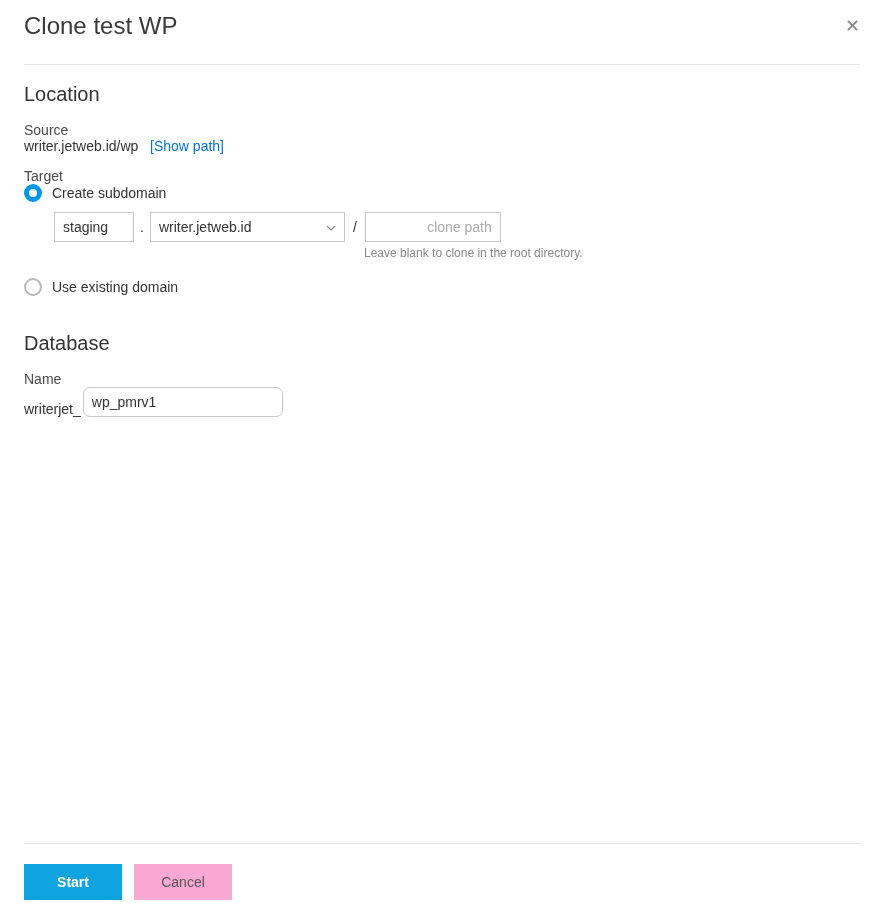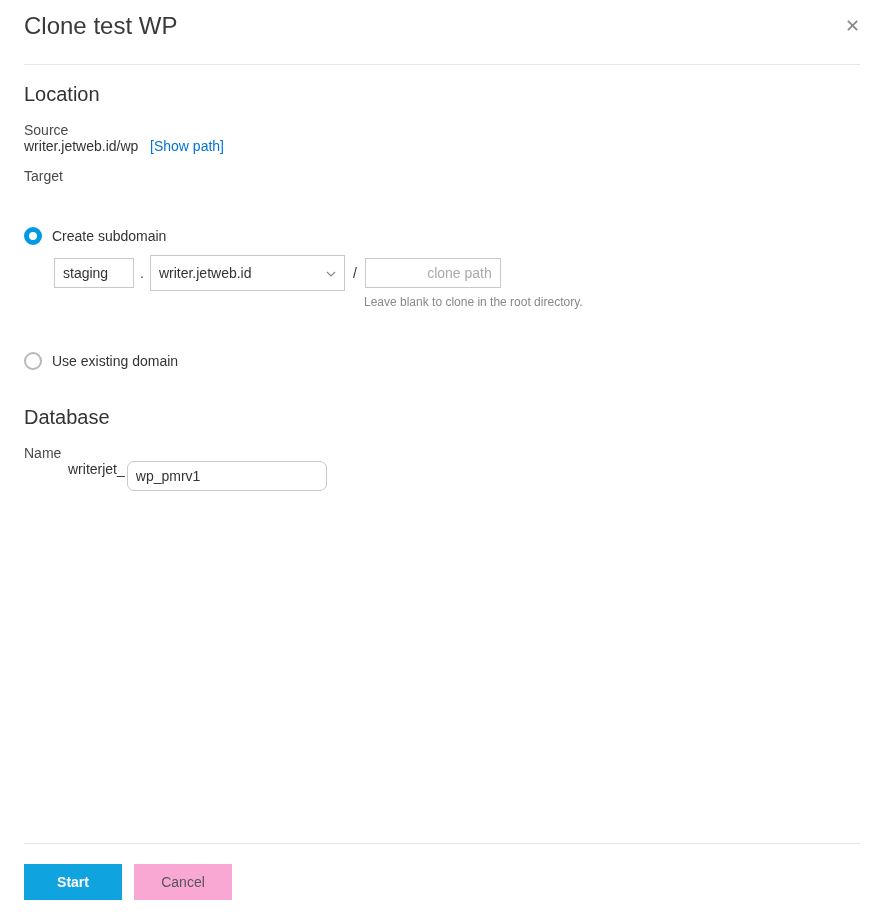--- a/index.html
+++ b/index.html
@@ -20,46 +20,46 @@
       margin-bottom: 18px;
     }
     .title { font-size: 24px; font-weight: 400; color: #3a3a3a; }
     .close-icon { color: #888; font-size: 18px; cursor: pointer; line-height:1; }
     .content { flex: 1; }
     h2.section { font-size: 20px; font-weight: 400; color: #333; margin-bottom: 14px; }
     .row { display: flex; align-items: flex-start; margin-bottom: 12px; flex-direction: column; }
     .row-label { width: 200px; color: #4a4a4a; padding-top: 2px; }
     .row-value { flex: 1; }
     .link { color: #0073d4; text-decoration: none; cursor:pointer; }
-    .radio-row { display: flex; align-items: center; gap: 10px; margin-bottom: 10px; margin-top: 43px; }
+    .radio-row { display: flex; align-items: center; gap: 10px; margin-bottom: 10px; }
     .radio-outer {
       width: 18px; height: 18px; border-radius: 50%; border: 2px solid #b8b8b8;
       display: inline-flex; justify-content: center; align-items: center;
       cursor: pointer; background: #fff;
     }
     .radio-outer.selected { border: 5px solid #0099e6; }
     .radio-label { color: #333; cursor: pointer; }
     .sub-fields { display: flex; align-items: center; gap: 6px; margin-left: 30px; margin-bottom: 4px; flex-wrap: nowrap; }
     .text-input {
       border: 1px solid #c9c9c9; padding: 5px 8px; font-size: 14px; height: 30px;
       background: #fff; color: #333;
     }
     .text-input::placeholder { color: #aaa; }
     .subdomain-input { width: 80px; }
     .dot { color: #333; }
     .select-box {
-      border: 1px solid #c9c9c9; height: 36px; width: 195px;
+      border: 1px solid #c9c9c9; height: 30px; width: 195px;
       display: inline-flex; align-items: center; justify-content: space-between;
       padding: 0 8px; cursor: pointer; background: #fff;
     }
     .chevron { color: #888; font-size: 12px; }
     .slash { color: #333; margin: 0 2px; }
     .path-input { width: 136px; text-align: right; }
     .hint { margin-left: 340px; font-size: 12px; color: #888; margin-bottom: 18px; }
-    .db-row { display: flex; align-items: flex-start; margin-left: 44px; }
+    .db-row { display: flex; align-items: flex-end; }
     .prefix { color: #333; margin-right: 2px; }
     .db-input { width: 200px; border-radius: 7px; }
     .footer {
       border-top: 1px solid #e6e6e6; padding-top: 20px;
       display: flex; gap: 12px;
     }
     .btn {
       min-width: 98px; height: 36px; border: none;
       font-size: 14px; font-weight: 600; cursor: pointer;
       display: inline-flex; align-items: center; justify-content: center;

